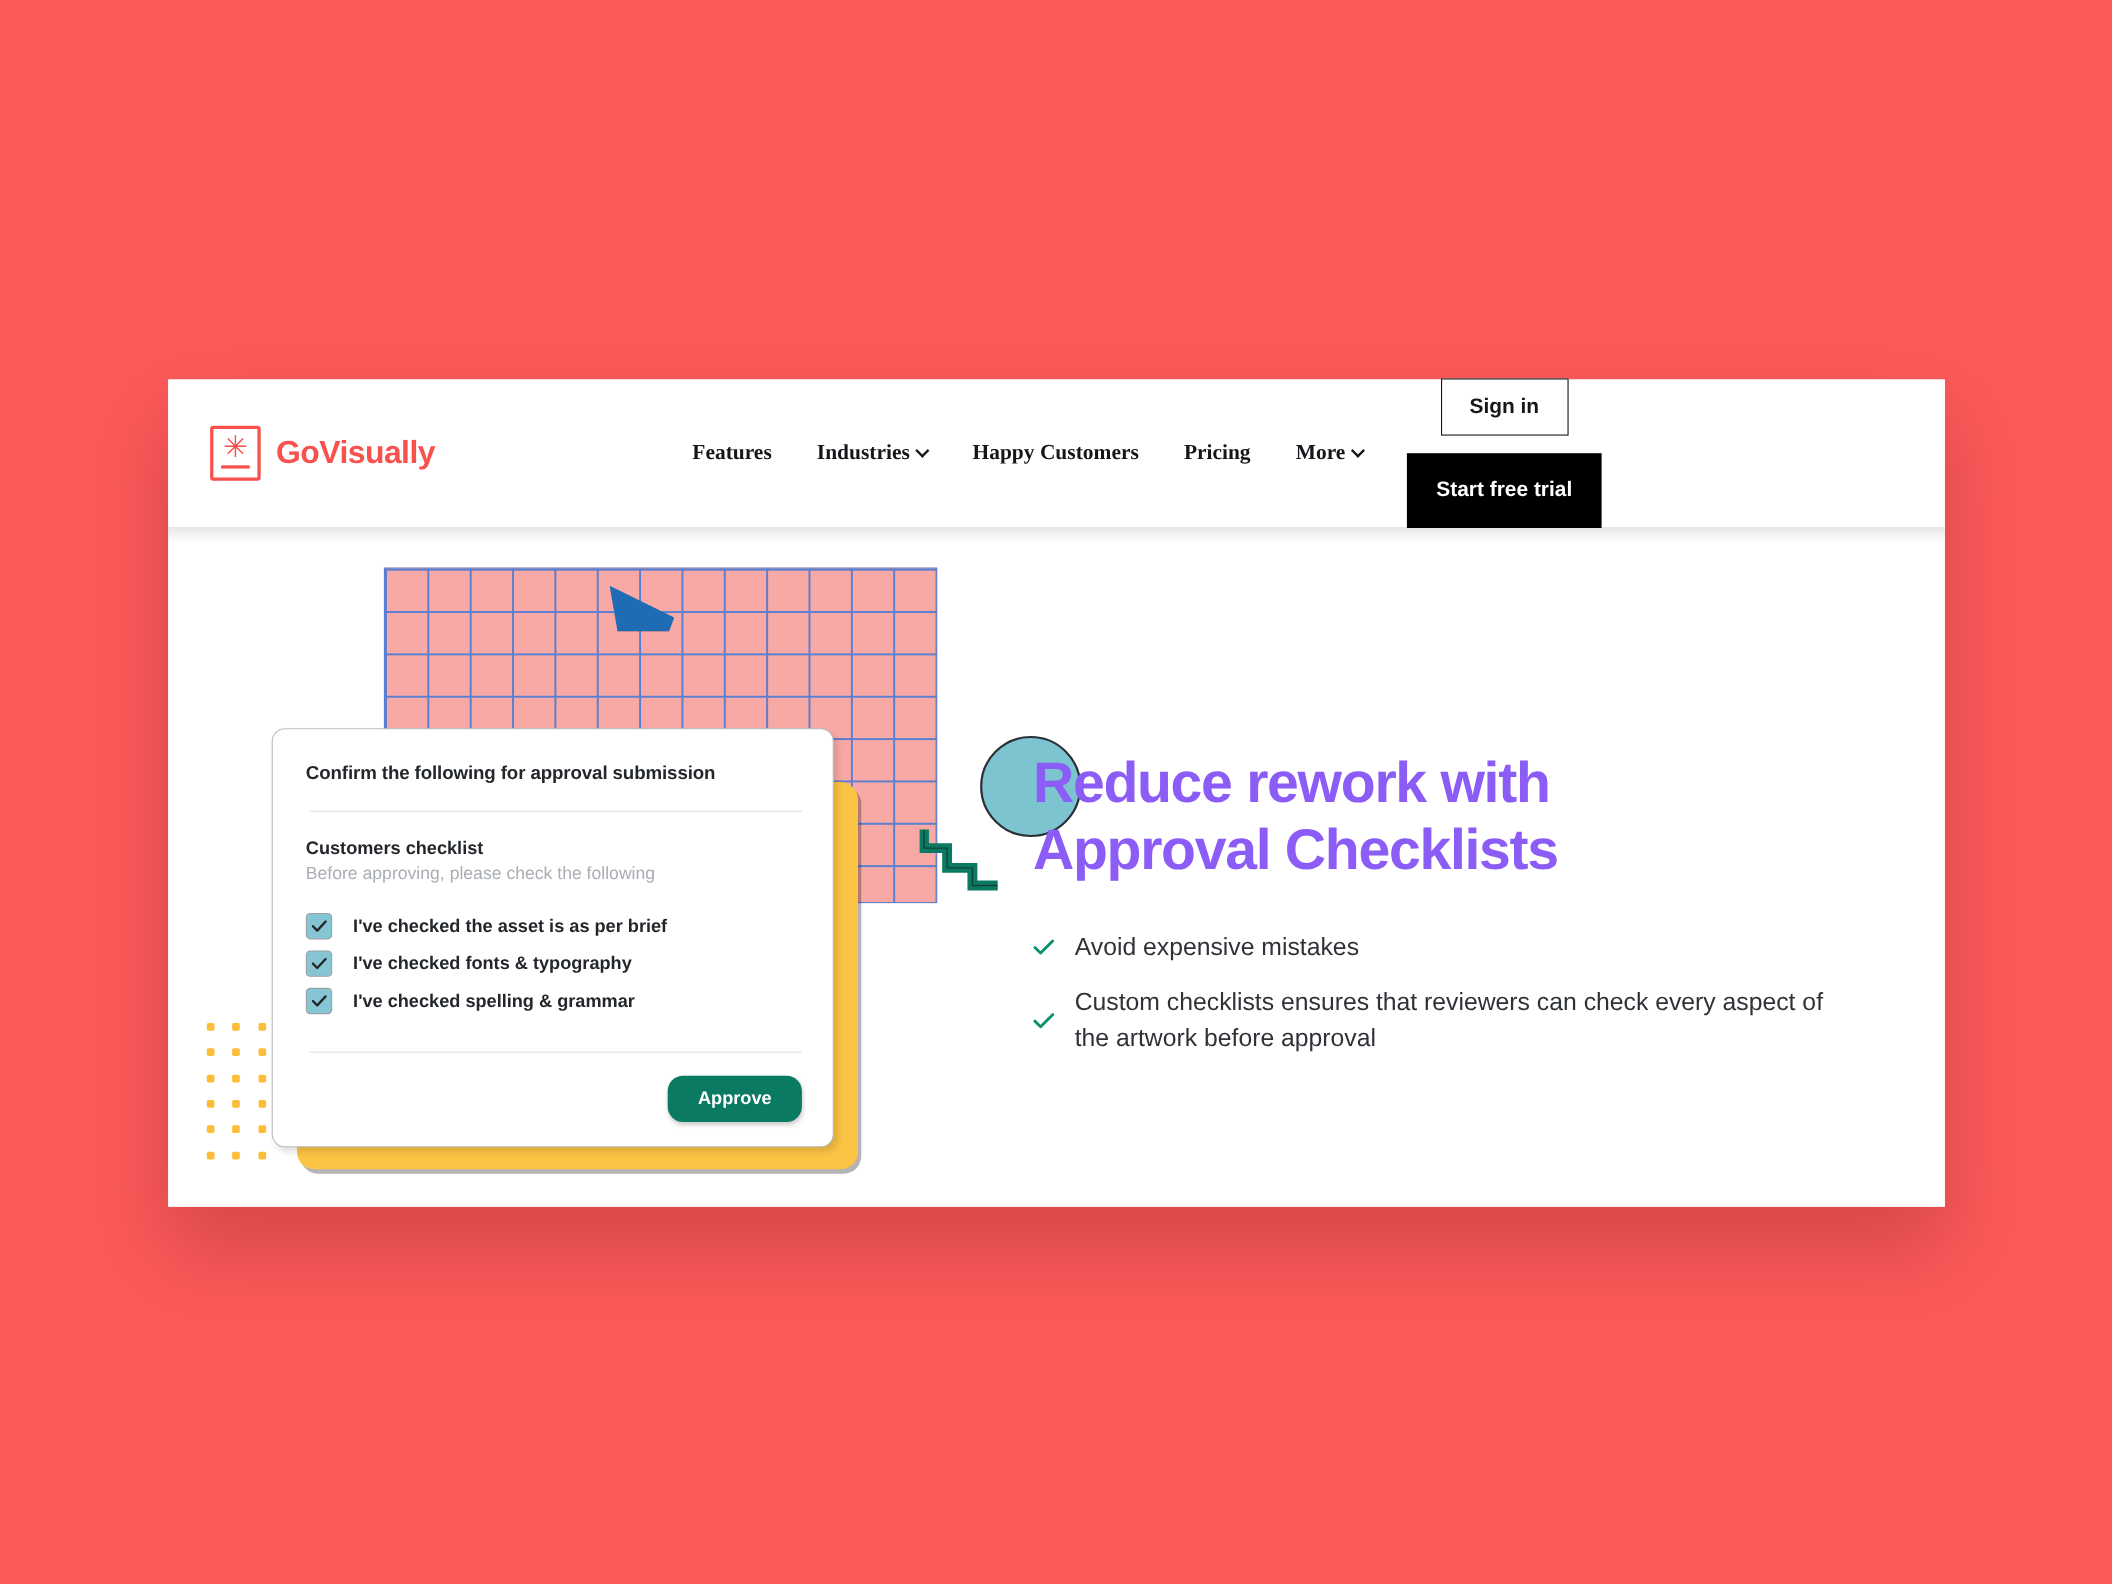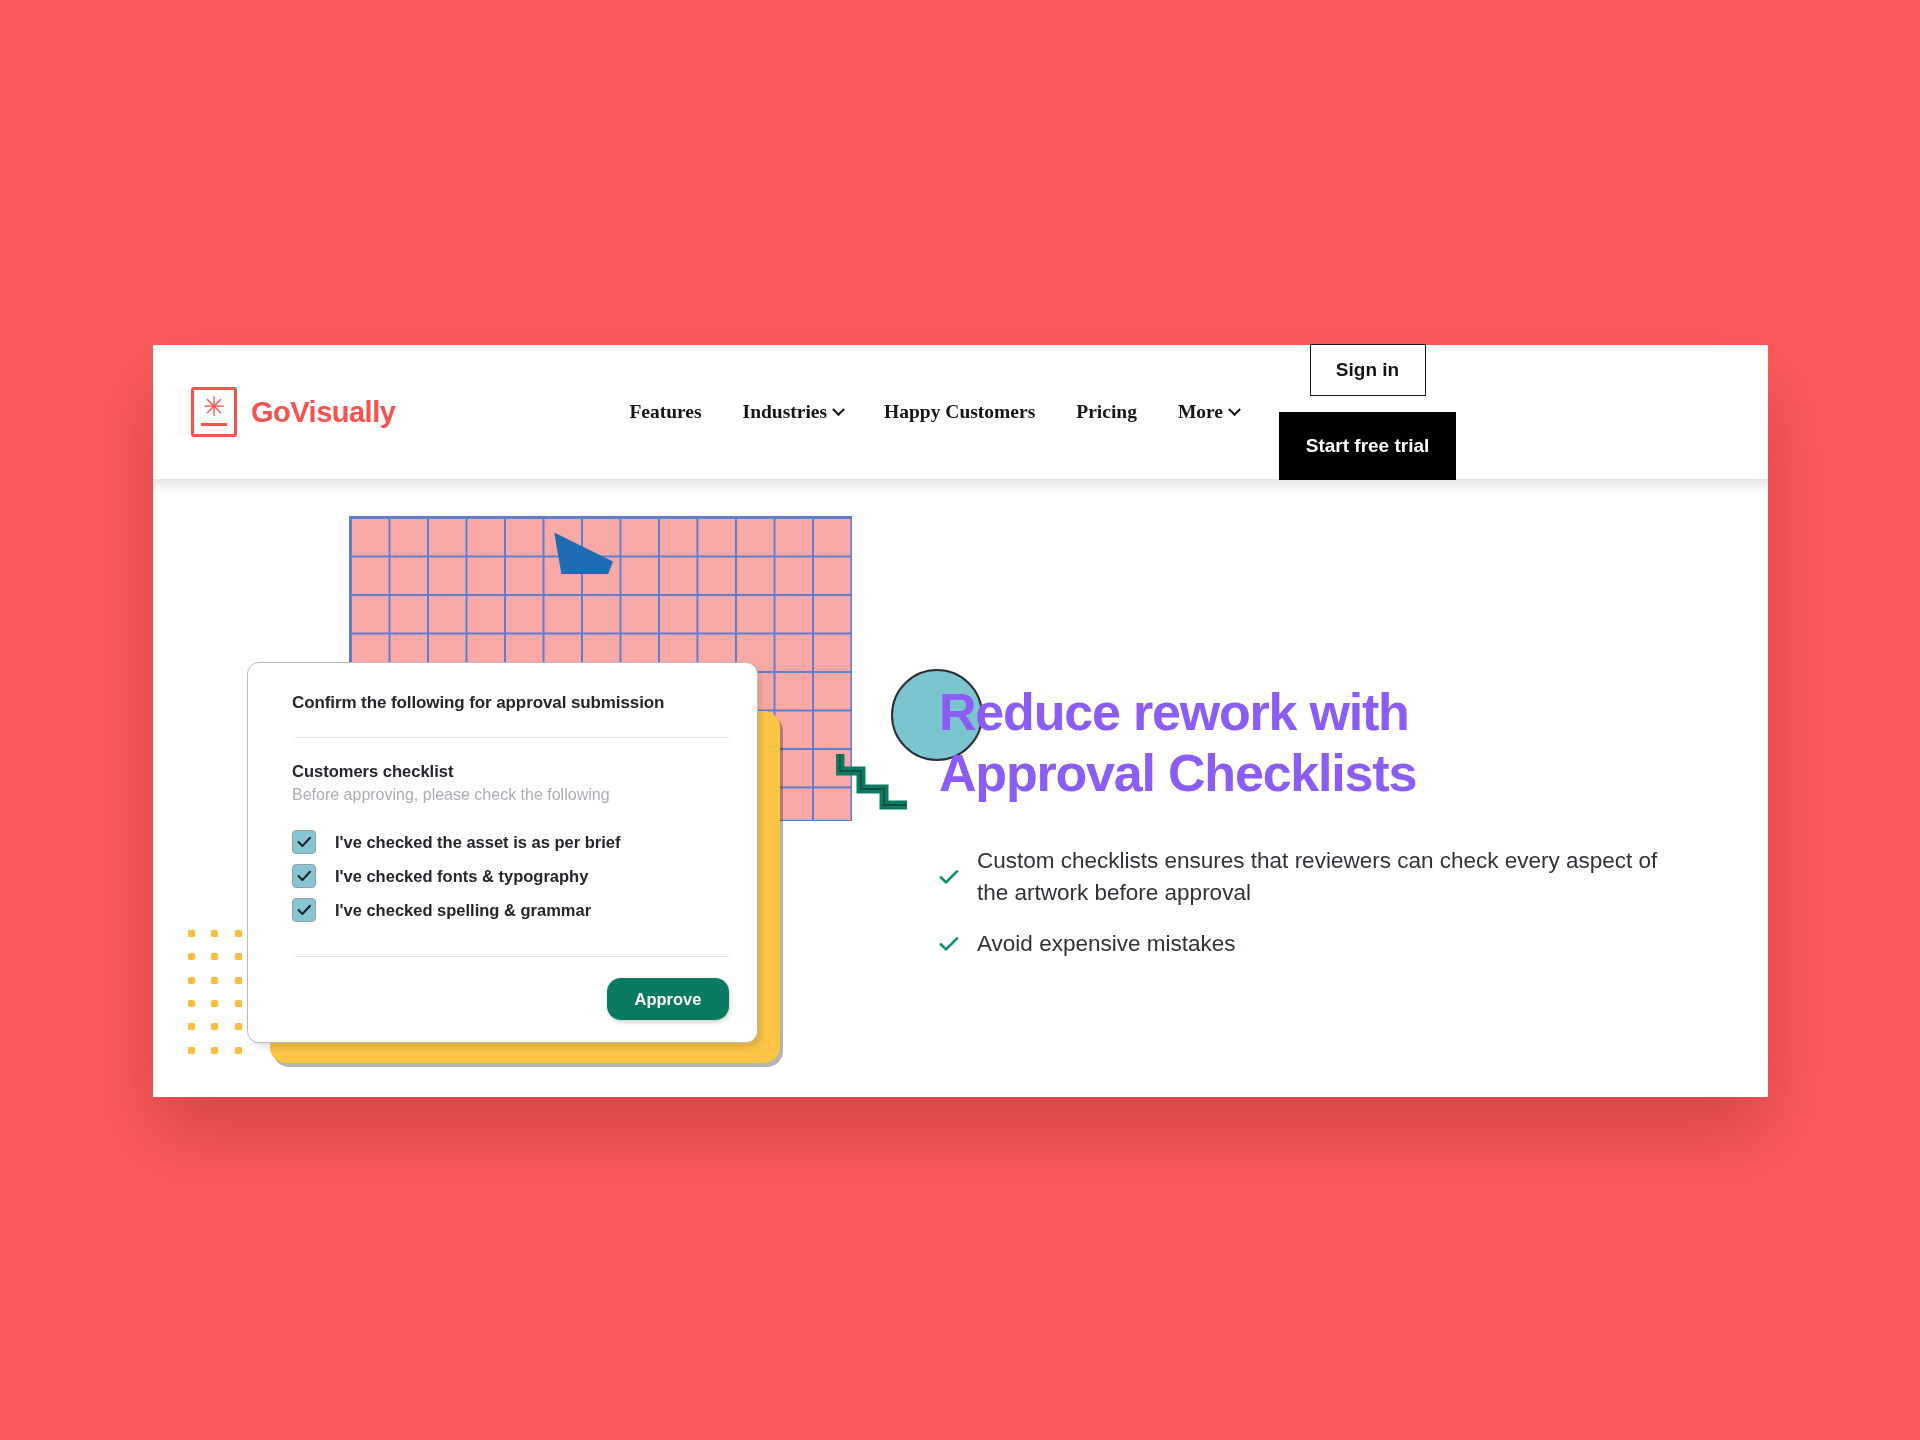--- a/index.html
+++ b/index.html
@@ -258,21 +258,21 @@
   .approval-card {
     position: absolute;
     left: 94px;
     top: 183px;
     width: 511px;
     height: 381px;
     background: #ffffff;
     border: 1.4px solid #b9bdc2;
     border-radius: 12px;
     box-shadow: 3px 4px 6px rgba(0,0,0,0.12);
-    padding: 30px 25px 0 44px;
+    padding: 30px 25px 0 30px;
   }
   .card-title {
     font-size: 17px;
     font-weight: bold;
     color: #23272b;
     letter-spacing: -0.1px;
   }
   .card-rule {
     height: 1.2px;
     background: #e0e2e5;
@@ -500,25 +500,25 @@
       <h1 class="hero-title">
         <span>Reduce rework with</span><br>
         <span>Approval Checklists</span>
       </h1>
 
       <ul class="hero-bullets">
         <li class="bullet">
           <svg class="tick" width="20" height="16" viewBox="0 0 20 16">
             <polyline points="1.8,8.3 7,13.4 18,2.4" fill="none" stroke="#0b9171" stroke-width="2.6" stroke-linecap="round" stroke-linejoin="round"></polyline>
           </svg>
-          <span class="bullet-text">Custom checklists ensures that reviewers can check every aspect of the artwork before approval</span>
+          <span class="bullet-text">Avoid expensive mistakes</span>
         </li>
         <li class="bullet">
           <svg class="tick" width="20" height="16" viewBox="0 0 20 16">
             <polyline points="1.8,8.3 7,13.4 18,2.4" fill="none" stroke="#0b9171" stroke-width="2.6" stroke-linecap="round" stroke-linejoin="round"></polyline>
           </svg>
-          <span class="bullet-text">Avoid expensive mistakes</span>
+          <span class="bullet-text">Custom checklists ensures that reviewers can check every aspect of the artwork before approval</span>
         </li>
       </ul>
     </div>
   </section>
 
 </div>
 
 </body></html>

